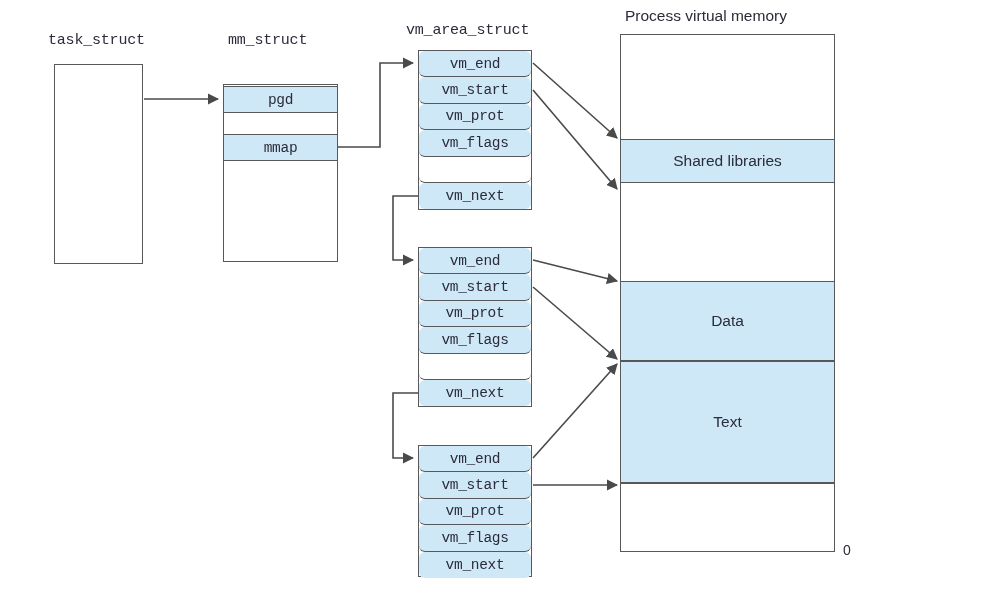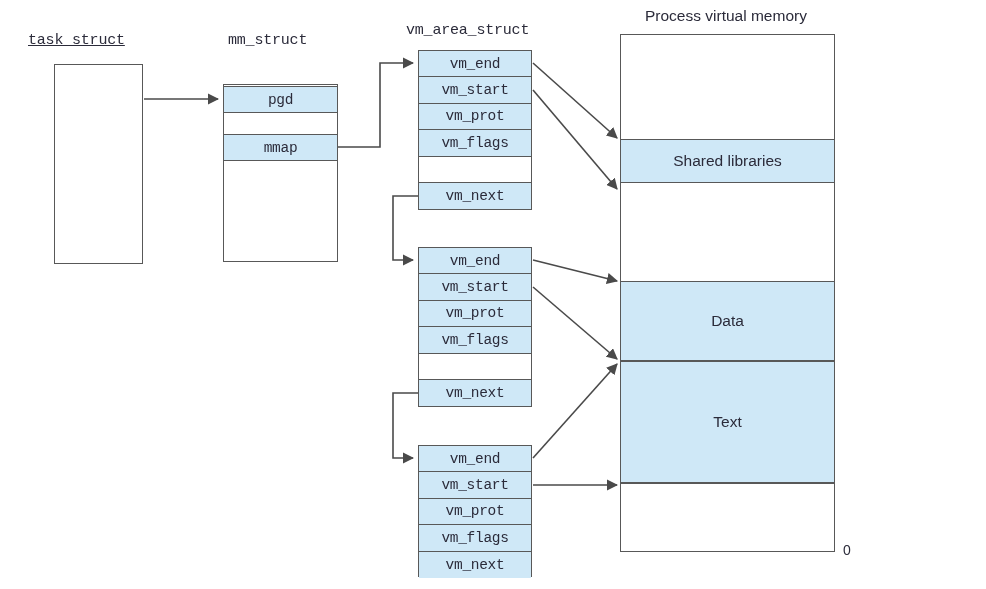--- a/index.html
+++ b/index.html
@@ -57,20 +57,21 @@
     border-bottom: 1.5px solid #585858;
     background: #cfe8f7;
     height: 26.4px;
     display: flex;
     align-items: center;
     justify-content: center;
     font-family: "Liberation Mono", monospace;
     font-size: 14.5px;
     color: #2b2b3a;
     letter-spacing: -0.3px;
+    border-radius: 6px;
   }
   .vma-row.blank { background: #ffffff; }
   .vma-row.last { border-bottom: none; }
   
   .mem-col {
     position: absolute;
     box-sizing: border-box;
     border: 1.5px solid #585858;
     background: #ffffff;
   }
@@ -112,27 +113,27 @@
     width: 986px;
     height: 589px;
     pointer-events: none;
   }
 </style>
 </head>
 <body>
 
 <div id="canvas">
 
-  <div class="struct-title" style="left:28px; top:32px;text-decoration:underline;">task_struct</div>
+  <div class="struct-title" style="left:48px; top:32px;">task_struct</div>
 
   <div class="struct-title" style="left:228px; top:32px;">mm_struct</div>
 
   <div class="struct-title" style="left:406px; top:22px;">vm_area_struct</div>
 
-  <div class="mem-title" style="left:625px; top:7px;margin-left:20px;">Process virtual memory</div>
+  <div class="mem-title" style="left:625px; top:7px;">Process virtual memory</div>
 
   <div class="struct-box" style="left:54px; top:64px; width:89px; height:200px;"></div>
 
   <div class="struct-box" style="left:223px; top:84px; width:115px; height:178px;"></div>
   <div class="field" style="left:223px; top:134px; width:115px; height:27px;">mmap</div>
   <div class="field" style="left:223px; top:86px; width:115px; height:27px;">pgd</div>
 
   <div class="vma" style="left:418px; top:50px; width:114px; height:160px;">
     <div class="vma-row">vm_end</div>
     <div class="vma-row">vm_start</div>

